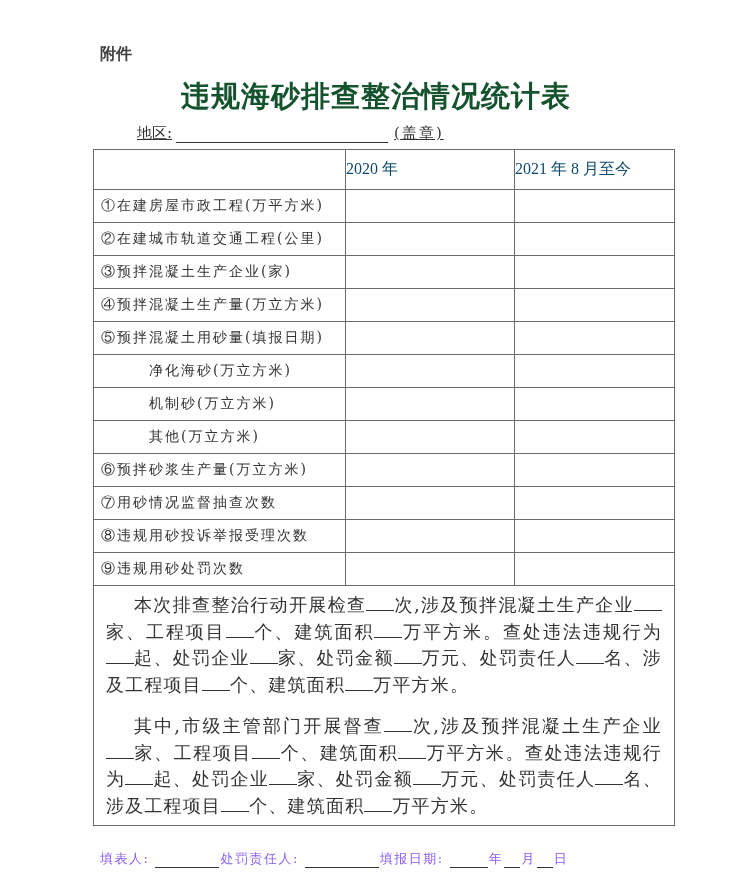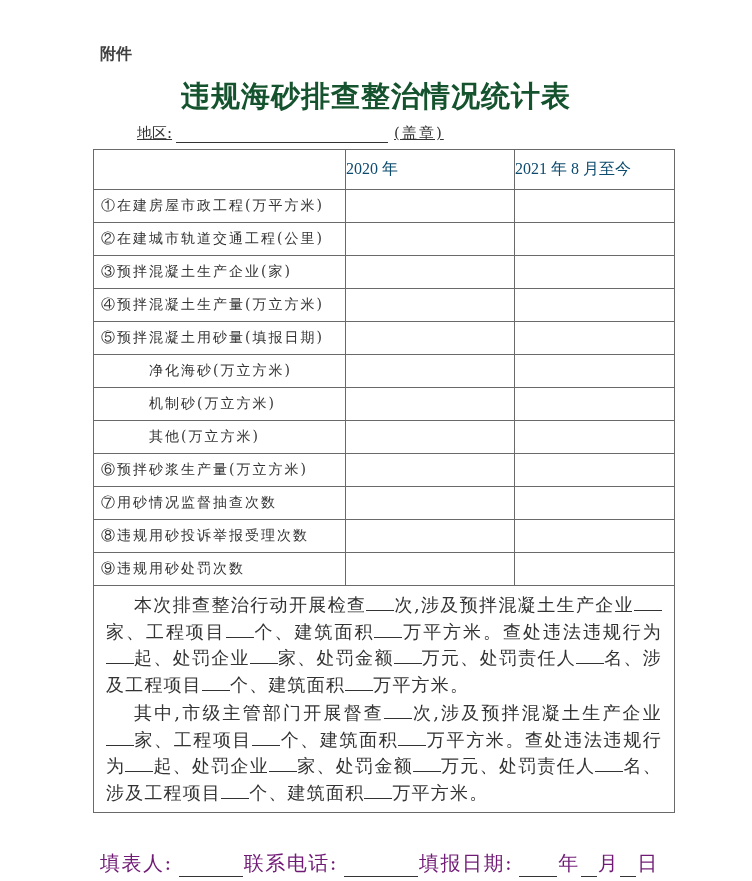--- a/index.html
+++ b/index.html
@@ -97,35 +97,35 @@
     letter-spacing: 1.2px;
   }
   .para {
     font-size: 18px;
     line-height: 26.5px;
     text-indent: 28px;
     color: #333;
     margin: 0;
     text-align: justify;
   }
-  .para + .para { margin-top: 2px; }
+  .para + .para { margin-top: 15px; }
   .u {
     display: inline-block;
     width: 28px;
     border-bottom: 1.2px solid #333;
     height: 14px;
     vertical-align: baseline;
     text-indent: 0;
   }
   .footer {
     position: absolute;
     left: 100px;
     top: 850px;
-    font-size: 20px;
-    color: #701a75;
+    font-size: 13px;
+    color: #8b5cf6;
     letter-spacing: 1.5px;
     display: flex;
     align-items: flex-end;
   }
   .footer .fb {
     display: inline-block;
     border-bottom: 1.2px solid #333;
     height: 16px;
     margin: 0 1px;
   }
@@ -219,21 +219,21 @@
           <p class="para"><span>本次排查整治行动开展检查</span><span class="u"></span><span>次,涉及预拌混凝土生产企业</span><span class="u"></span><span>家、工程项目</span><span class="u"></span><span>个、建筑面积</span><span class="u"></span><span>万平方米。查处违法违规行为</span><span class="u"></span><span>起、处罚企业</span><span class="u"></span><span>家、处罚金额</span><span class="u"></span><span>万元、处罚责任人</span><span class="u"></span><span>名、涉及工程项目</span><span class="u"></span><span>个、建筑面积</span><span class="u"></span><span>万平方米。</span></p>
           <p class="para"><span>其中,市级主管部门开展督查</span><span class="u"></span><span>次,涉及预拌混凝土生产企业</span><span class="u"></span><span>家、工程项目</span><span class="u"></span><span>个、建筑面积</span><span class="u"></span><span>万平方米。查处违法违规行为</span><span class="u"></span><span>起、处罚企业</span><span class="u"></span><span>家、处罚金额</span><span class="u"></span><span>万元、处罚责任人</span><span class="u"></span><span>名、涉及工程项目</span><span class="u"></span><span>个、建筑面积</span><span class="u"></span><span>万平方米。</span></p>
         </td>
       </tr>
     </tbody>
 </table>
 
 <div class="footer">
   <span>填表人:</span>
   <span class="fb" style="width:64px;margin-left:6px"></span>
-  <span>联系电话:</span>
+  <span>处罚责任人:</span>
   <span class="fb" style="width:74px;margin-left:6px"></span>
   <span>填报日期:</span>
   <span class="fb" style="width:38px;margin-left:6px"></span>
   <span>年</span>
   <span class="fb" style="width:16px"></span>
   <span>月</span>
   <span class="fb" style="width:16px"></span>
   <span>日</span>
 </div>
 

